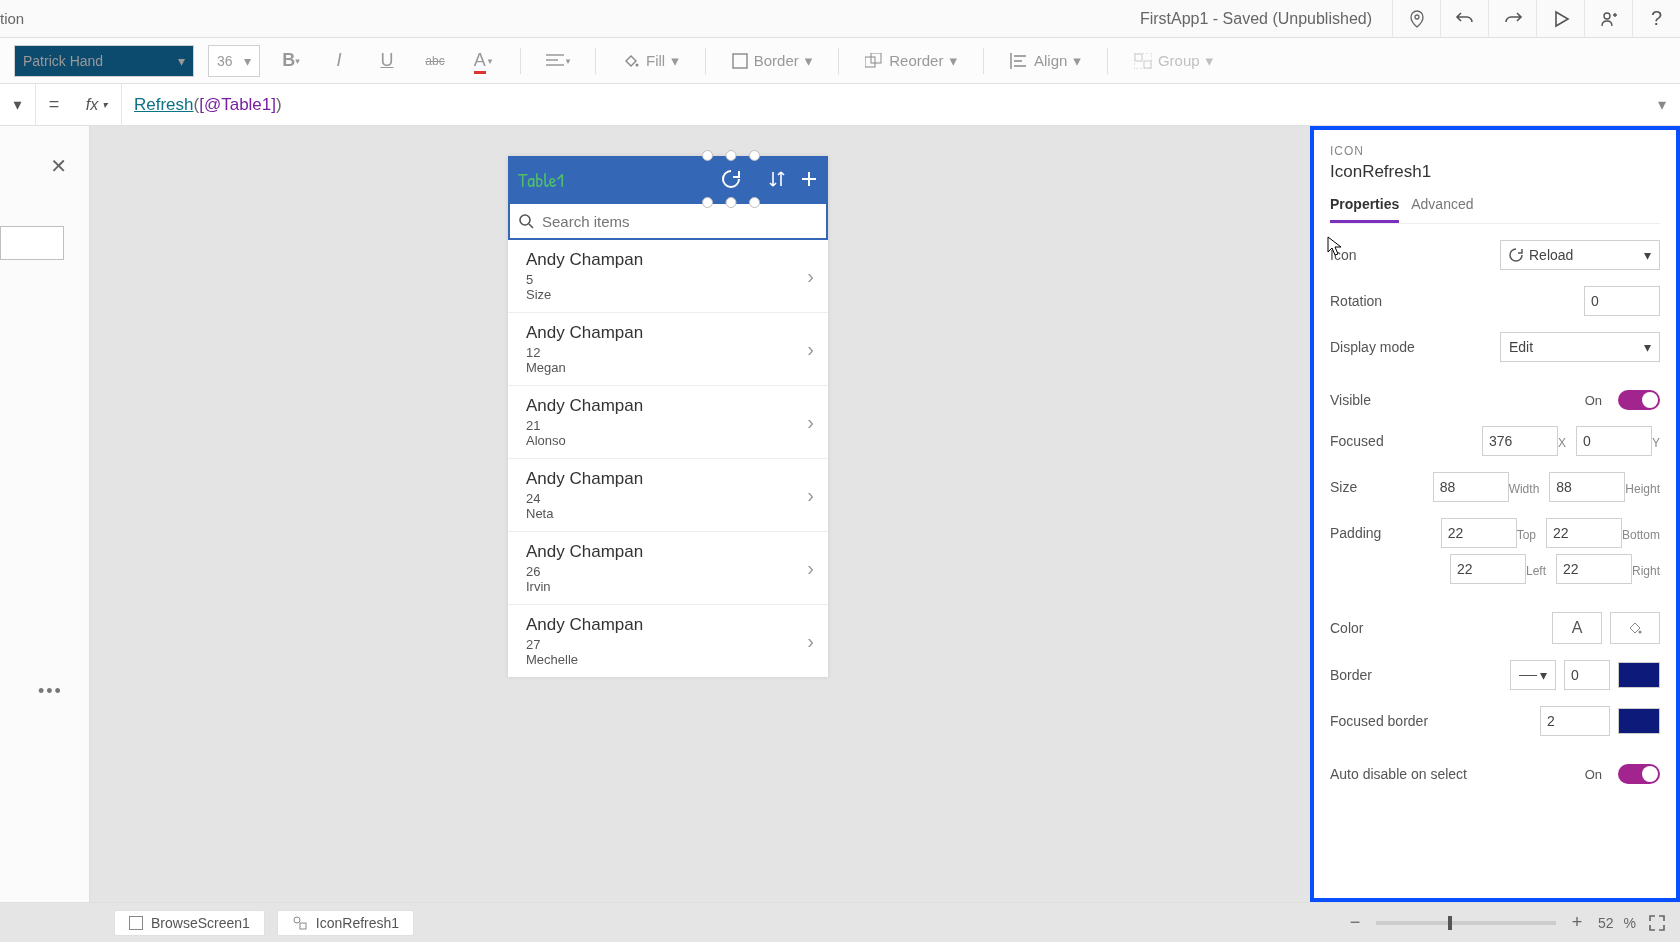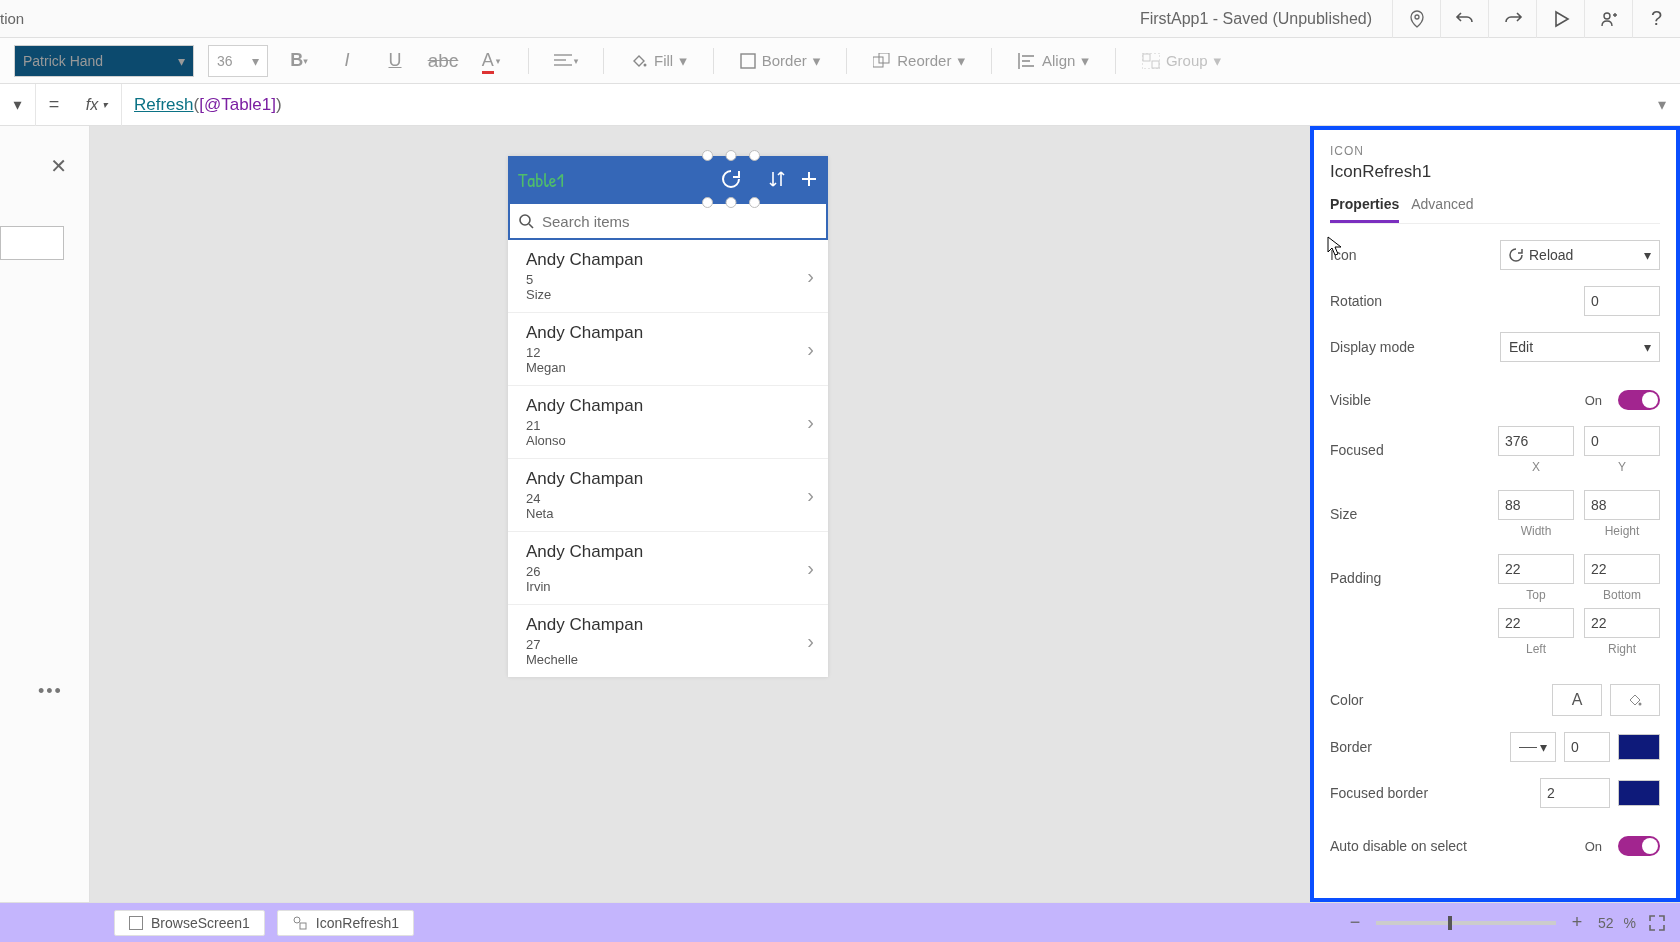--- a/index.html
+++ b/index.html
@@ -8,21 +8,21 @@
 
 .title-bar { height: 38px; display: flex; align-items: center; border-bottom: 1px solid #e0e0e0; background: #fafafa; }
 .title-bar .left-fragment { padding-left: 0; color: #666; font-size: 15px; }
 .title-bar .spacer { flex: 1; }
 .title-bar .title-text { color: #666; font-size: 16px; margin-right: 20px; }
 .title-bar .icon-btn { width: 48px; height: 38px; display: flex; align-items: center; justify-content: center; border-left: 1px solid #e6e6e6; color: #555; cursor: pointer; }
 
 
 .format-bar { height: 46px; display: flex; align-items: center; gap: 14px; padding: 0 14px; border-bottom: 1px solid #e0e0e0; background: #fcfcfc; }
 .font-select { width: 180px; height: 32px; border: 1px solid #d0d0d0; background: #0c4a6e; padding: 0 8px; display: flex; align-items: center; justify-content: space-between; color: #999; font-size: 14px; }
-.size-select { width: 60px; height: 32px; border: 1px solid #d0d0d0; background: #fff; padding: 0 8px; display: flex; align-items: center; justify-content: space-between; color: #999; font-size: 14px; }
+.size-select { width: 52px; height: 32px; border: 1px solid #d0d0d0; background: #fff; padding: 0 8px; display: flex; align-items: center; justify-content: space-between; color: #999; font-size: 14px; }
 .fmt-btn { width: 34px; height: 34px; display: flex; align-items: center; justify-content: center; color: #999; font-size: 18px; cursor: pointer; }
 .fmt-grp { display: flex; align-items: center; gap: 6px; color: #999; font-size: 15px; cursor: pointer; padding: 0 6px; }
 .sep { width: 1px; height: 26px; background: #e0e0e0; margin: 0 6px; }
 
 
 .formula-bar { height: 42px; display: flex; align-items: center; border-bottom: 1px solid #e0e0e0; background: #fff; }
 .formula-bar .prop-drop { width: 36px; height: 42px; display: flex; align-items: center; justify-content: center; border-right: 1px solid #e6e6e6; color: #555; }
 .formula-bar .eq { width: 36px; text-align: center; font-size: 18px; color: #555; }
 .formula-bar .fx { width: 50px; display: flex; align-items: center; justify-content: center; gap: 4px; color: #555; font-style: italic; font-size: 16px; border-right: 1px solid #e6e6e6; height: 42px; }
 .formula-bar .formula { flex: 1; padding: 0 12px; font-family: Consolas, monospace; font-size: 17px; }
@@ -74,31 +74,31 @@
 .tab { font-size: 14px; color: #777; padding-bottom: 8px; cursor: pointer; }
 .tab.active { color: #333; font-weight: 600; border-bottom: 3px solid #7b2fbf; }
 
 .prop-row { display: flex; align-items: center; margin-top: 16px; font-size: 14px; color: #555; }
 .prop-row .lbl { flex: 1; }
 .prop-row .ctrl { display: flex; align-items: center; gap: 8px; }
 .dd { border: 1px solid #d0d0d0; height: 30px; min-width: 160px; display: flex; align-items: center; justify-content: space-between; padding: 0 8px; background: #fff; font-size: 14px; color: #444; }
 .txt-in { border: 1px solid #d0d0d0; height: 30px; width: 76px; padding: 0 6px; font-size: 14px; color: #444; background: #fff; }
 .two-col { display: flex; gap: 10px; }
 .sub-lbl { font-size: 12px; color: #888; text-align: center; margin-top: 4px; }
-.col { display: flex; flex-direction: column; align-items: center; }
+.col { display: flex; flex-direction: row; align-items: center; }
 
 .toggle { position: relative; width: 42px; height: 20px; background: #a2258f; border-radius: 10px; }
 .toggle::after { content: ""; position: absolute; right: 2px; top: 2px; width: 16px; height: 16px; background: #fff; border-radius: 50%; }
 .on-label { font-size: 13px; margin-right: 8px; color: #555; }
 
 .color-swatch { width: 42px; height: 26px; background: #0e1a7a; border: 1px solid #ccc; }
 .color-btn { width: 50px; height: 32px; border: 1px solid #d0d0d0; display: flex; align-items: center; justify-content: center; font-size: 16px; }
 
 
-.status-bar { height: 40px; border-top: 1px solid #e0e0e0; background: #c4b5fd; display: flex; align-items: center; padding: 0 12px; gap: 12px; }
+.status-bar { height: 40px; border-top: 1px solid #e0e0e0; background: #e5e5e5; display: flex; align-items: center; padding: 0 12px; gap: 12px; }
 .crumb { display: flex; align-items: center; gap: 8px; padding: 4px 14px; border: 1px solid #e0e0e0; background: #fff; font-size: 14px; color: #555; border-radius: 2px; position: relative; }
 .crumb.screen::before { content: ""; width: 12px; height: 12px; border: 1px solid #888; display: inline-block; }
 .status-bar .spacer { flex: 1; }
 .zoom { display: flex; align-items: center; gap: 10px; color: #666; font-size: 14px; }
 .slider { width: 180px; height: 4px; background: #ccc; position: relative; }
 .slider .thumb { position: absolute; left: 40%; top: -5px; width: 4px; height: 14px; background: #555; }
 .sq { width: 22px; height: 22px; display: flex; align-items: center; justify-content: center; color: #666; cursor: pointer; font-size: 18px; }
 
 svg { display: block; }
 
@@ -158,21 +158,21 @@
       <b>B</b>
       <span style="font-size:9px">▾</span>
     </div>
   <div class="fmt-btn">
       <i>I</i>
     </div>
   <div class="fmt-btn">
       <u>U</u>
     </div>
   <div class="fmt-btn">
-      <span style="text-decoration:line-through;font-size:19px;">abc</span>
+      <span style="text-decoration:line-through;font-size:12px;">abc</span>
     </div>
   <div class="fmt-btn">
       <span style="position:relative;">A<span style="position:absolute;left:0;right:0;bottom:-3px;height:3px;background:#d33;"></span></span>
       <span style="font-size:9px;margin-left:2px;">▾</span>
     </div>
   <div class="sep"></div>
   <div class="fmt-btn">
     <svg width="18" height="14">
         <path d="M0 1h18M0 6h12M0 11h18" stroke="#999" stroke-width="1.5"></path>
       </svg>

